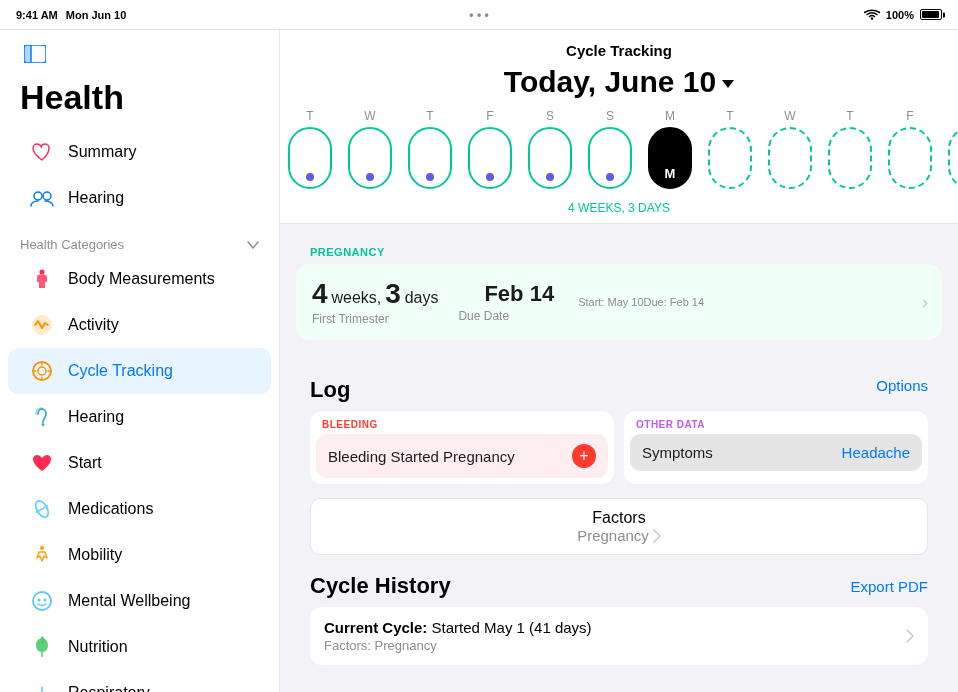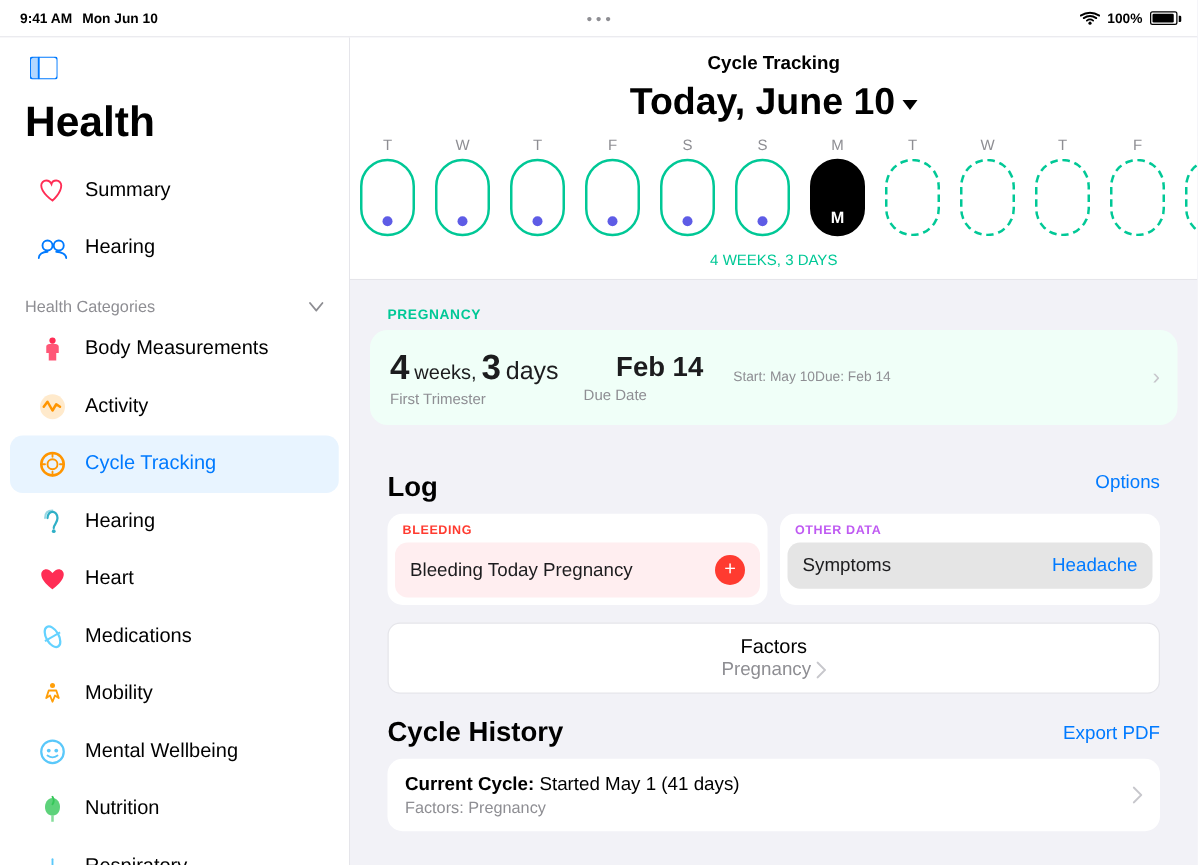--- a/index.html
+++ b/index.html
@@ -537,21 +537,21 @@
         </div>
         <span>Hearing</span>
       </div>
 
       <div class="sidebar-nav-item">
         <div class="nav-icon">
           <svg width="22" height="20" viewBox="0 0 22 20" fill="none">
             <path d="M11 18 C11 18 2 12 2 6 C2 3.8 3.8 2 6 2 C7.8 2 9.4 3.1 11 5 C12.6 3.1 14.2 2 16 2 C18.2 2 20 3.8 20 6 C20 12 11 18 11 18Z" fill="#ff2d55"></path>
           </svg>
         </div>
-        <span>Heart</span>
+        <span>Start</span>
       </div>
 
       <div class="sidebar-nav-item">
         <div class="nav-icon">
           <svg width="22" height="22" viewBox="0 0 22 22" fill="none">
             <ellipse cx="11" cy="11" rx="5" ry="9" stroke="#64d2ff" stroke-width="1.8" fill="none" transform="rotate(-30 11 11)"></ellipse>
             <line x1="4" y1="11" x2="18" y2="11" stroke="#64d2ff" stroke-width="1.5" transform="rotate(-30 11 11)"></line>
           </svg>
         </div>
         <span>Medications</span>
@@ -686,21 +686,21 @@
       <div class="content-area">
 
         <div style="margin-bottom:12px;">
           <div class="section-label green">PREGNANCY</div>
           <div class="pregnancy-card">
             <div class="pregnancy-weeks">
               <div>
                 <strong>4</strong>
                 <span style="font-size:16px;">weeks,</span>
                 <strong>3</strong>
-                <span style="font-size:20px;"> days</span>
+                <span style="font-size:16px;"> days</span>
               </div>
               <div class="sub">First Trimester</div>
             </div>
             <div class="pregnancy-date">
               <strong>Feb 14</strong>
               <div class="sub">Due Date</div>
             </div>
             <div class="pregnancy-progress">
               <div class="progress-bar-outer">
                 <div class="progress-bar-fill" style="width:100%">
@@ -720,21 +720,21 @@
           <div class="log-header">
             <span class="log-title">Log</span>
             <span class="log-options">Options</span>
           </div>
 
           <div class="log-grid">
 
             <div class="log-section">
               <div class="log-section-label red">BLEEDING</div>
               <div class="log-row">
-                <span class="log-row-text">Bleeding Today Pregnancy</span>
+                <span class="log-row-text">Bleeding Started Pregnancy</span>
                 <div class="plus-btn">+</div>
               </div>
             </div>
 
             <div class="log-section">
               <div class="log-section-label purple">OTHER DATA</div>
               <div class="log-row purple-bg">
                 <span class="log-row-text">Symptoms</span>
                 <span class="log-row-badge">Headache</span>
               </div>

